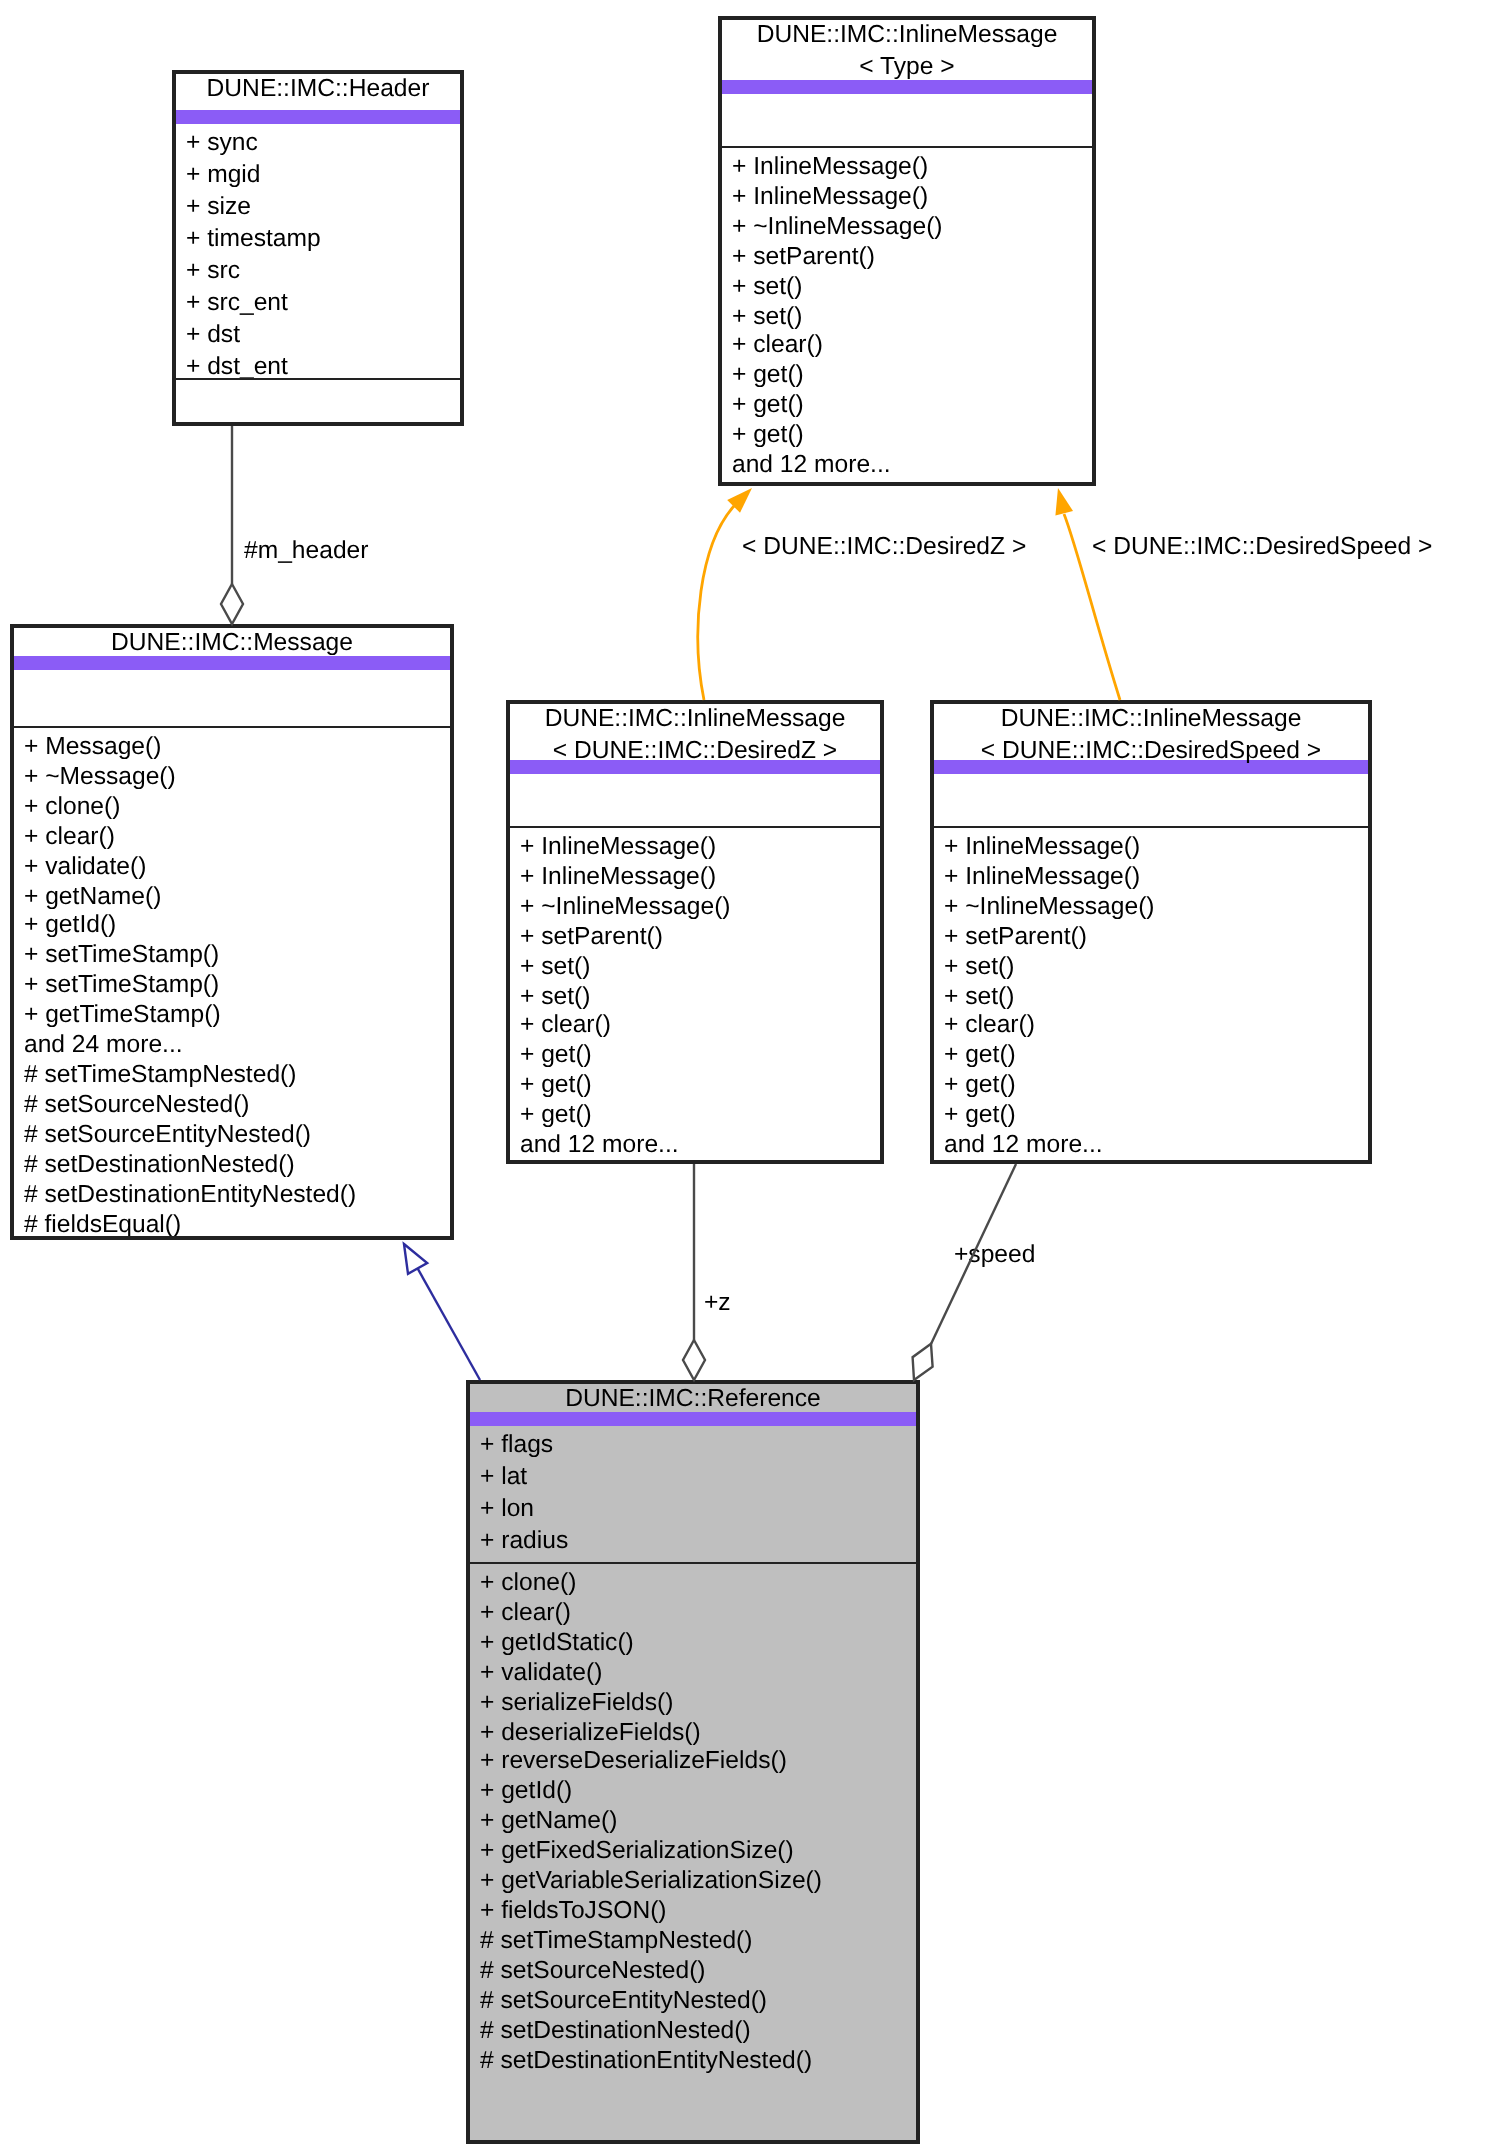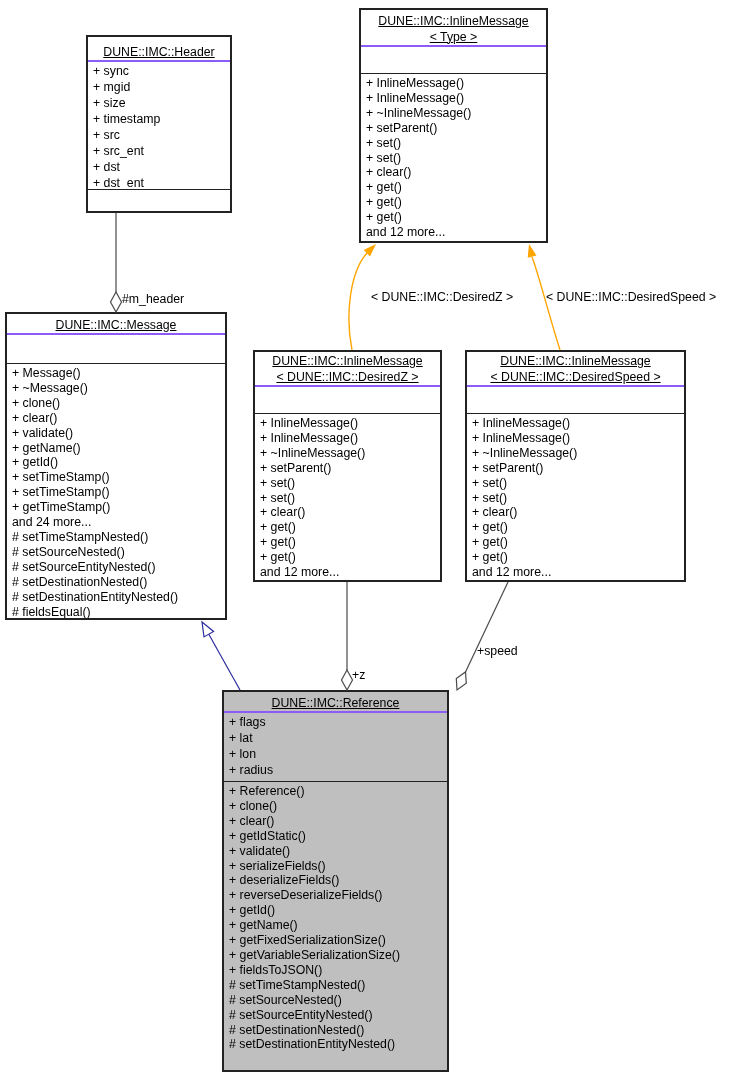--- a/index.html
+++ b/index.html
@@ -7,34 +7,33 @@
     position:relative; width:751px; height:1077px; background:#ffffff;
     font-family:"Liberation Sans", sans-serif; color:#000;
   }
   .cbox {
     position:absolute; background:#ffffff; border:2px solid #222222;
     box-sizing:border-box; display:flex; flex-direction:column;
     font-size:12.3px;
   }
   .cbox.ref { background:#bfbfbf; }
   .ctitle {
-    flex:0 0 auto; border-bottom:2px solid #8b5cf6;
-    display:flex; flex-direction:column; justify-content:flex-end; align-items:center;
+    flex:0 0 auto; border-bottom:7px solid #8b5cf6;
+    display:flex; flex-direction:column; justify-content:space-between; align-items:center;
     box-sizing:border-box;
-    text-decoration:underline;
   }
   .tline { line-height:15.5px; white-space:nowrap; }
   .cattrs {
     flex:0 0 auto; border-bottom:1px solid #222222;
     box-sizing:border-box; padding:1px 0 0 5px; overflow:hidden;
   }
   .cmeths { flex:1 1 auto; box-sizing:border-box; padding:2px 0 4px 5px; overflow:hidden; }
   .arow { line-height:16px; white-space:nowrap; }
   .mrow { line-height:14.9px; white-space:nowrap; }
-  .elabel { position:absolute; font-size:12.3px; white-space:nowrap;margin-top:24px; }
+  .elabel { position:absolute; font-size:12.3px; white-space:nowrap; }
   #edges { position:absolute; left:0; top:0; pointer-events:none; }
 </style>
 </head>
 <body>
 
 <div id="canvas">
 
   <div class="cbox" style="left:42px; top:35px; width:146px; height:178px;margin-left:44px;">
     <div class="ctitle" style="height:25px">
       <div class="tline">DUNE::IMC::Header</div>
@@ -134,32 +133,31 @@
         <div class="mrow">+ set()</div>
         <div class="mrow">+ set()</div>
         <div class="mrow">+ clear()</div>
         <div class="mrow">+ get()</div>
         <div class="mrow">+ get()</div>
         <div class="mrow">+ get()</div>
         <div class="mrow">and 12 more...</div>
       </div>
   </div>
 
-  <div class="cbox ref" style="left:222px; top:690px; width:227px; height:382px;">
+  <div class="cbox ref" style="left:233px; top:690px; width:227px; height:382px;">
     <div class="ctitle" style="height:21px">
       <div class="tline">DUNE::IMC::Reference</div>
     </div>
     <div class="cattrs" style="height:69px">
         <div class="arow">+ flags</div>
         <div class="arow">+ lat</div>
         <div class="arow">+ lon</div>
         <div class="arow">+ radius</div>
       </div>
     <div class="cmeths">
-        <div class="mrow">+ Reference()</div>
         <div class="mrow">+ clone()</div>
         <div class="mrow">+ clear()</div>
         <div class="mrow">+ getIdStatic()</div>
         <div class="mrow">+ validate()</div>
         <div class="mrow">+ serializeFields()</div>
         <div class="mrow">+ deserializeFields()</div>
         <div class="mrow">+ reverseDeserializeFields()</div>
         <div class="mrow">+ getId()</div>
         <div class="mrow">+ getName()</div>
         <div class="mrow">+ getFixedSerializationSize()</div>

